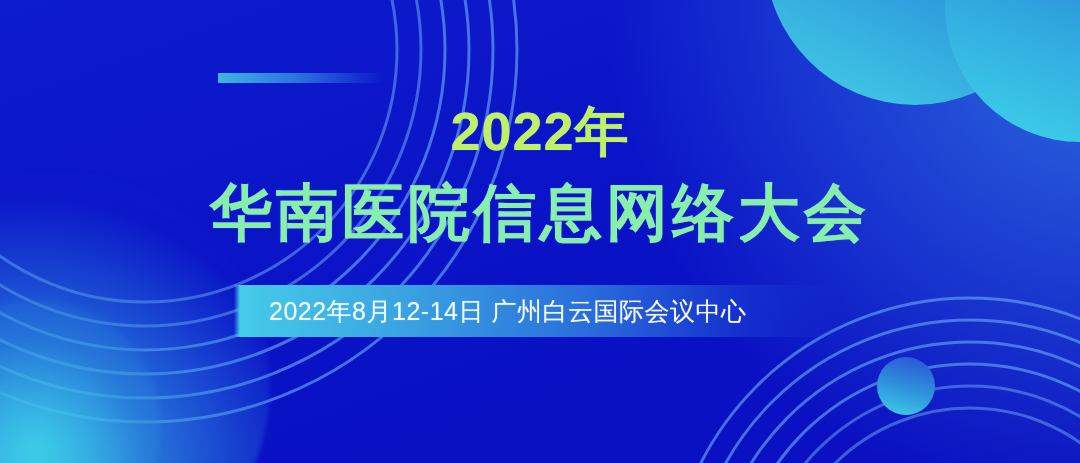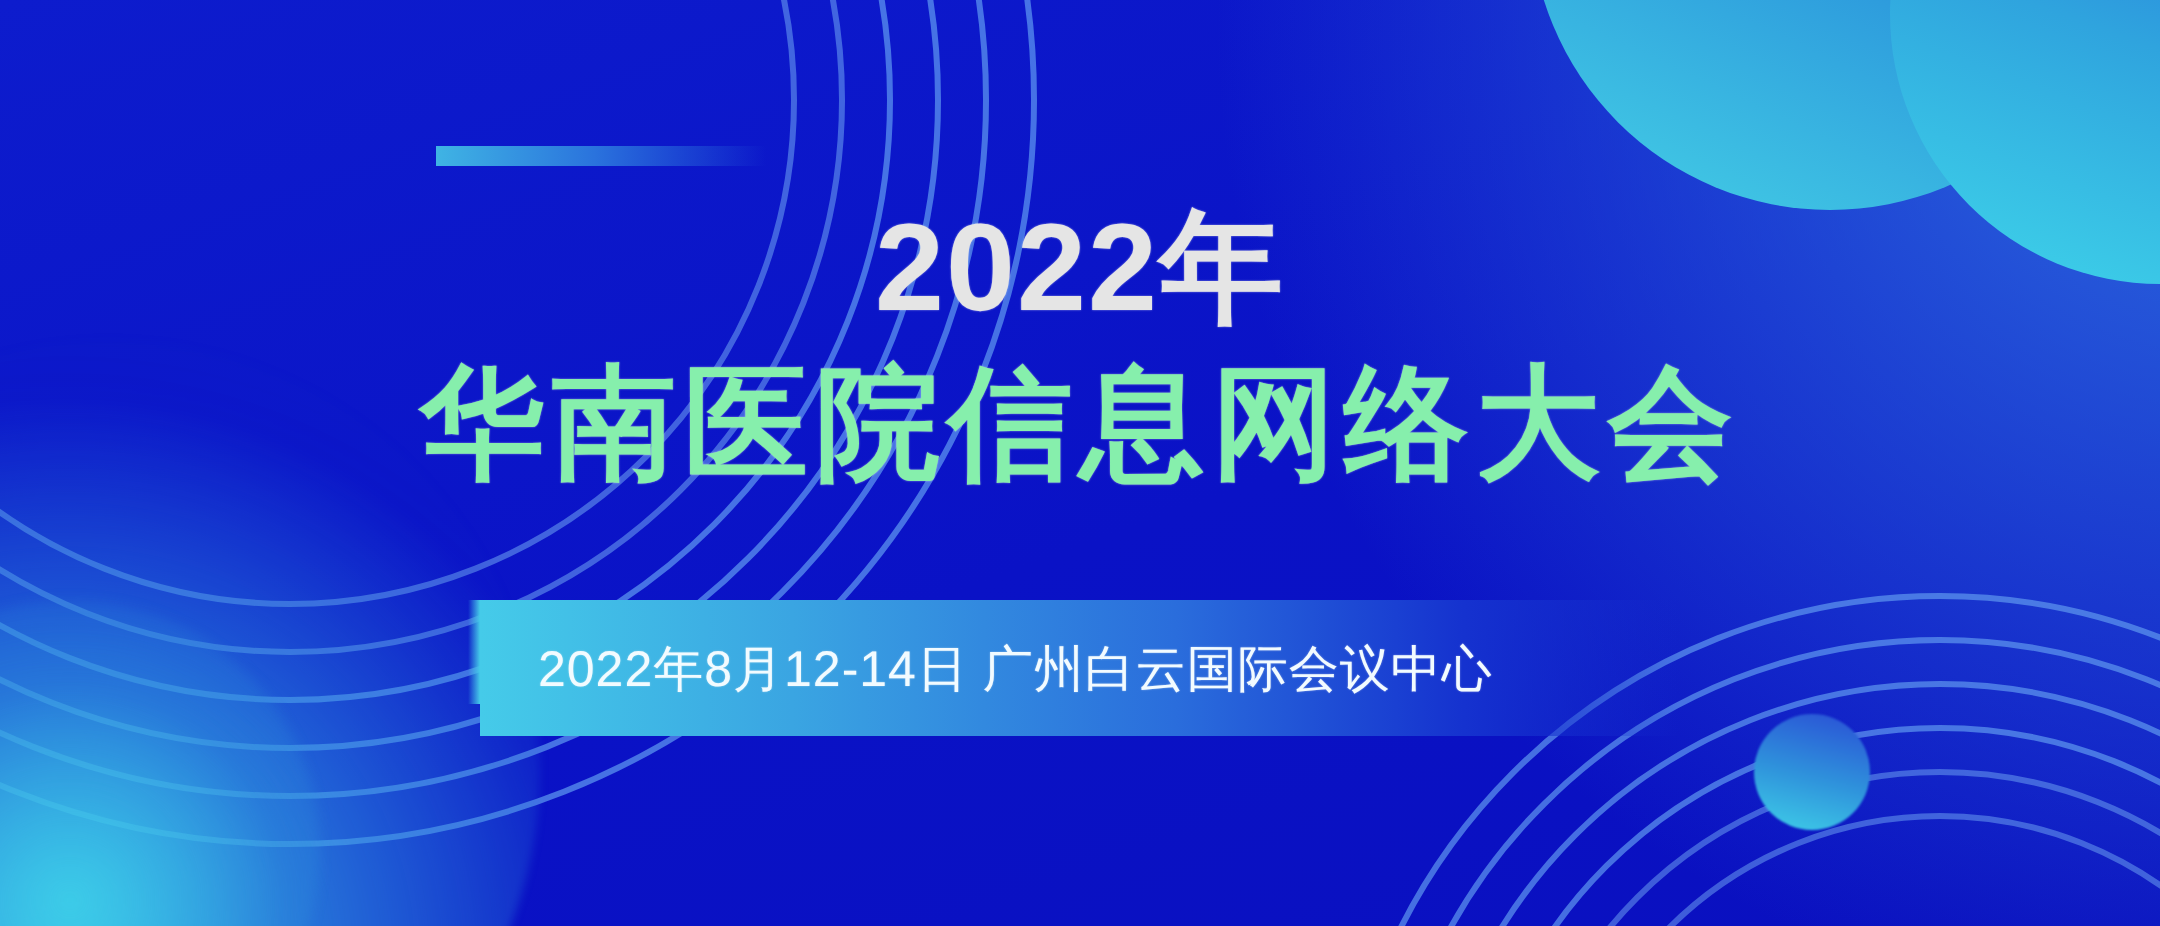--- a/index.html
+++ b/index.html
@@ -90,23 +90,23 @@
     left: 0; top: 0;
     width: 1080px;
     height: 463px;
   }
 
   .year {
     position: absolute;
     top: 104px;
     width: 1080px;
     text-align: center;
-    font-size: 62px;
+    font-size: 54px;
     font-weight: bold;
-    color: #e5e5e5;
+    color: #bef264;
     letter-spacing: 1px;
     line-height: 1;
     text-shadow: 0 0 1px rgba(255,255,255,0.6);
   }
 
   .headline {
     position: absolute;
     top: 182px;
     width: 1080px;
     text-align: center;
@@ -114,23 +114,23 @@
     font-weight: bold;
     color: #86efac;
     letter-spacing: 4px;
     line-height: 1;
     text-shadow: 0 0 1px rgba(255,255,255,0.55);
   }
 
   .subtitle-bar {
     position: absolute;
     left: 240px;
-    top: 300px;
+    top: 285px;
     width: 600px;
-    height: 68px;
+    height: 52px;
     background: linear-gradient(90deg, #45cbe9 0%, #3aa5e2 26%, #2a6ddc 58%, #1532cf 82%, rgba(11,19,201,0) 100%);
     display: flex;
     align-items: center;
   }
 
   .subtitle-bar::before {
     content: "";
     position: absolute;
     left: -6px; top: 0;
     width: 6px; height: 52px;

